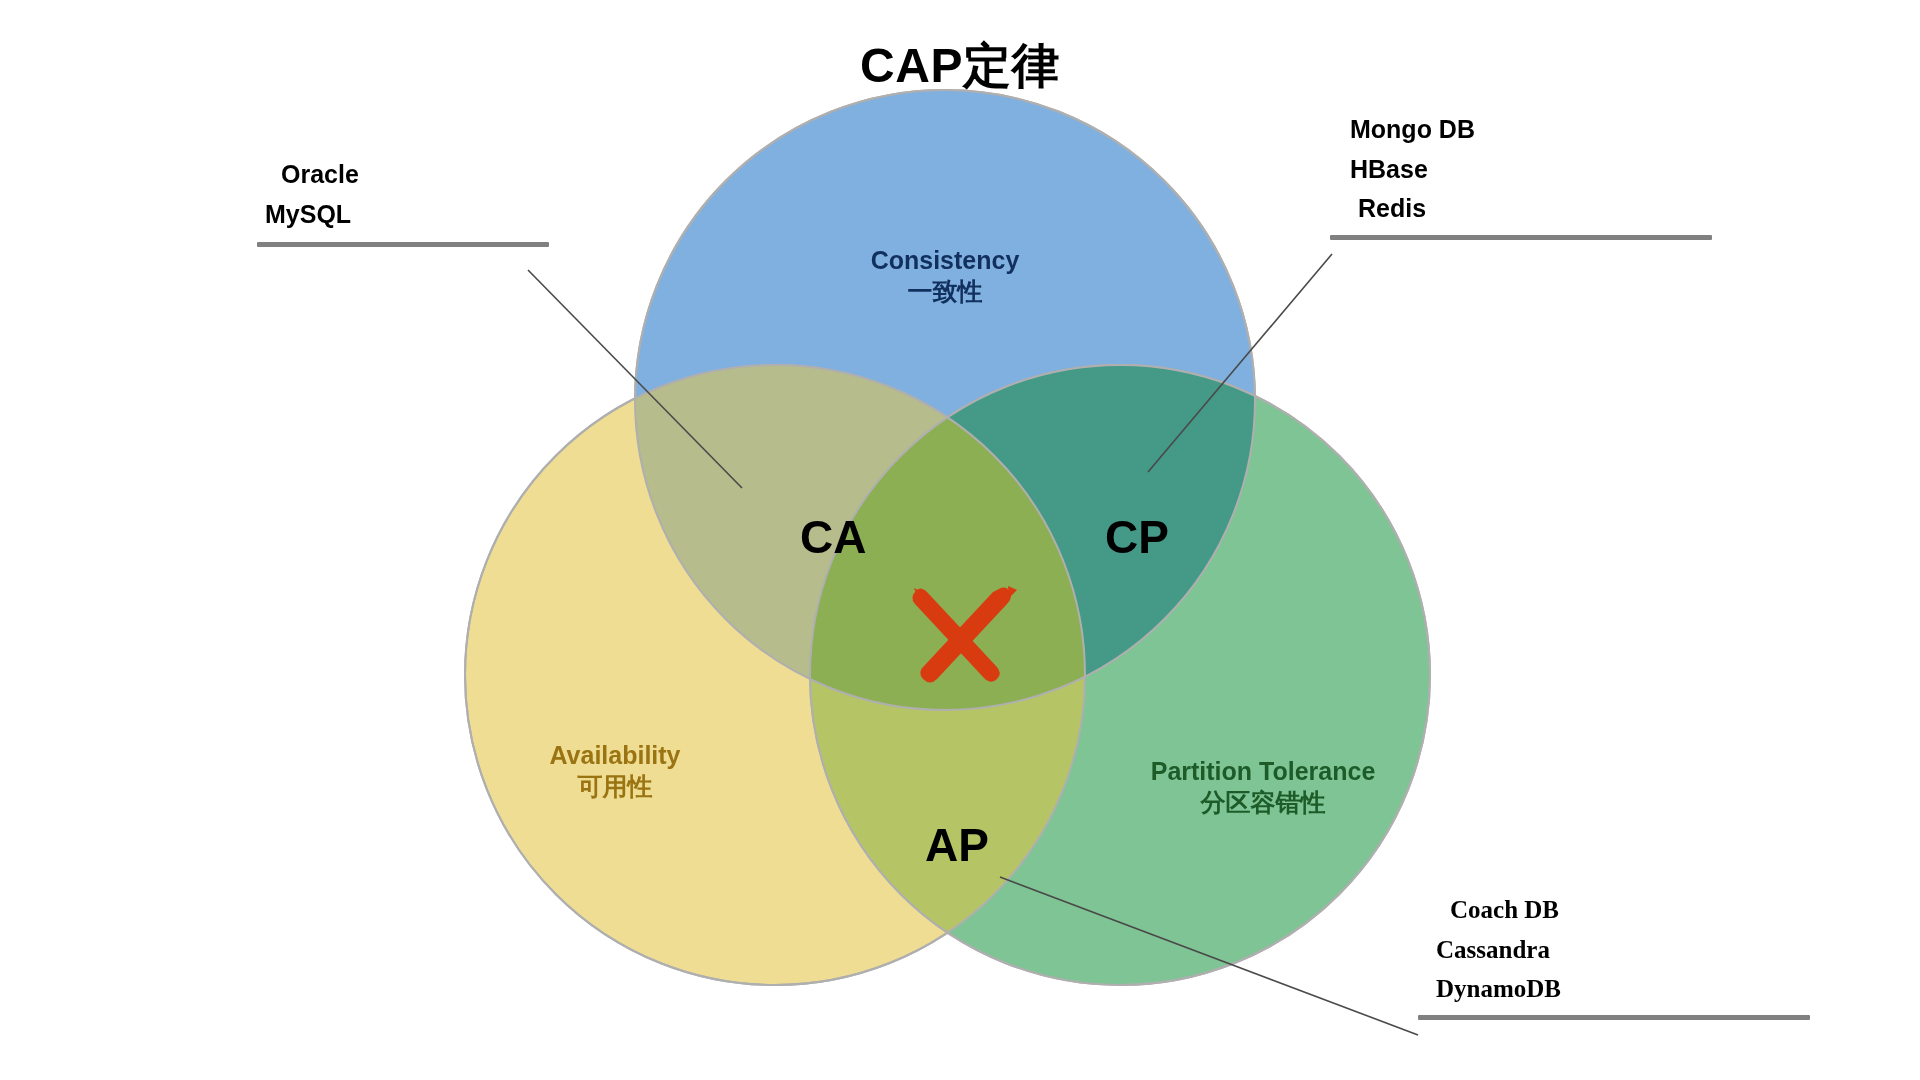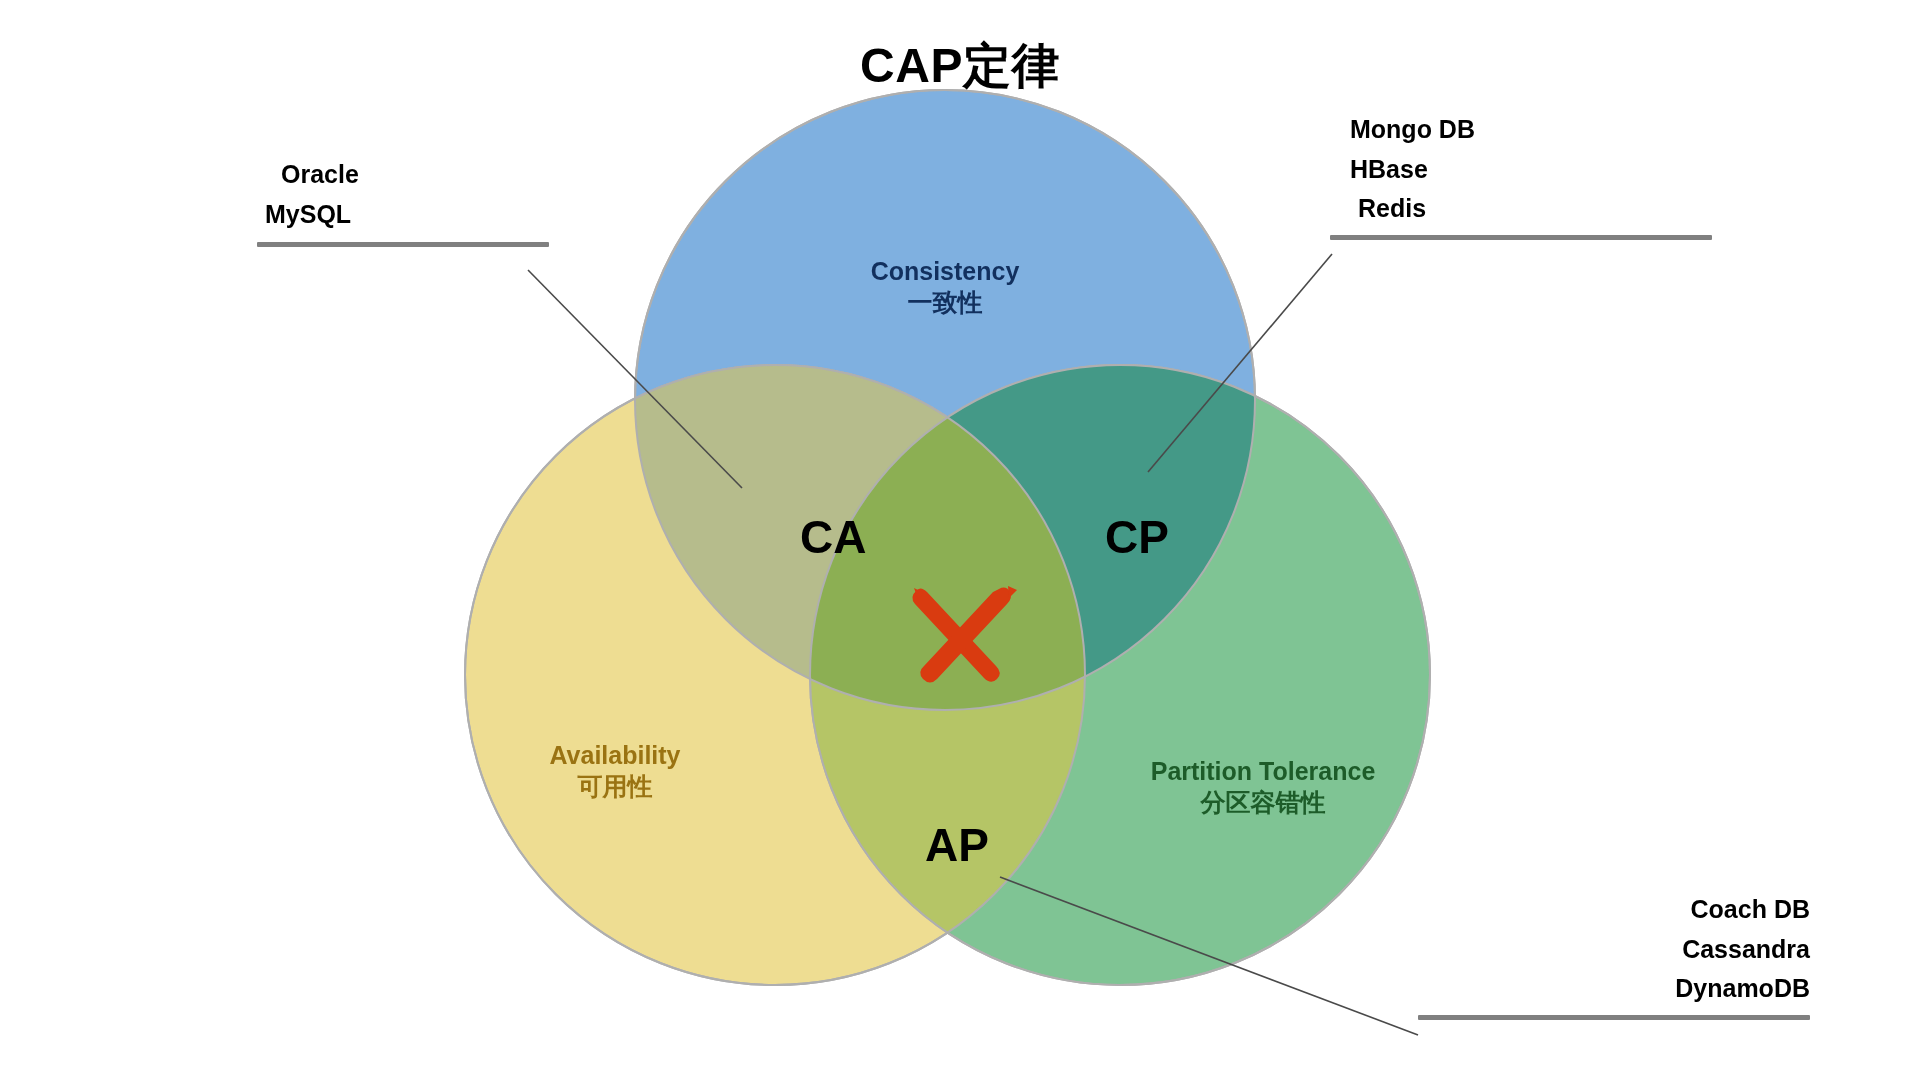--- a/index.html
+++ b/index.html
@@ -125,21 +125,21 @@
   }
   #callout-cp .note-line { text-align: left; padding-left: 20px; }
   #callout-cp .note-line.third { padding-left: 28px; }
   #callout-cp .rule { width: 382px; margin-top: 6px; }
 
   #callout-ap {
     left: 1418px;
     top: 890px;
     width: 392px;
   }
-  #callout-ap .note-line { text-align: right; padding-left: 32px; }
+  #callout-ap .note-line { text-align: left; padding-left: 32px; font-family: Liberation Serif, serif; }
   #callout-ap .note-line.second { padding-left: 18px; }
   #callout-ap .note-line.third { padding-left: 18px; }
   #callout-ap .rule { width: 392px; margin-top: 6px; }
 
   
   #leaders {
     position: absolute;
     left: 0; top: 0;
     width: 1920px; height: 1080px;
     pointer-events: none;
@@ -190,21 +190,21 @@
     <circle cx="1120" cy="675" r="310" fill="none" stroke="#AFAFAF" stroke-width="2"></circle>
 
     <g id="cross">
       <path d="M 917 590 Q 921 586 927 592 L 996 666 Q 1003 673 997 679 Q 991 685 984 678 L 915 604 Q 909 597 917 590 Z" fill="#D93B10"></path>
       <path d="M 999 589 Q 1006 585 1010 592 Q 1013 598 1007 604 L 937 679 Q 930 686 923 679 Q 917 672 924 666 L 993 592 Z" fill="#D93B10"></path>
       <path d="M 914 588 l 10 5 -6 6 z" fill="#D93B10"></path>
       <path d="M 1008 586 l 9 4 -8 8 z" fill="#D93B10"></path>
     </g>
   </svg>
 
-  <div class="circle-label" id="label-consistency" style="color: rgb(18, 48, 94); margin-top: 11px;">
+  <div class="circle-label" id="label-consistency" style="color: rgb(18, 48, 94);">
     <span class="en">Consistency</span>
     <span class="zh">一致性</span>
   </div>
 
   <div class="circle-label" id="label-availability" style="color: rgb(154, 115, 18);">
     <span class="en">Availability</span>
     <span class="zh">可用性</span>
   </div>
 
   <div class="circle-label" id="label-partition" style="color: rgb(29, 92, 41); margin-top: 16px;">

